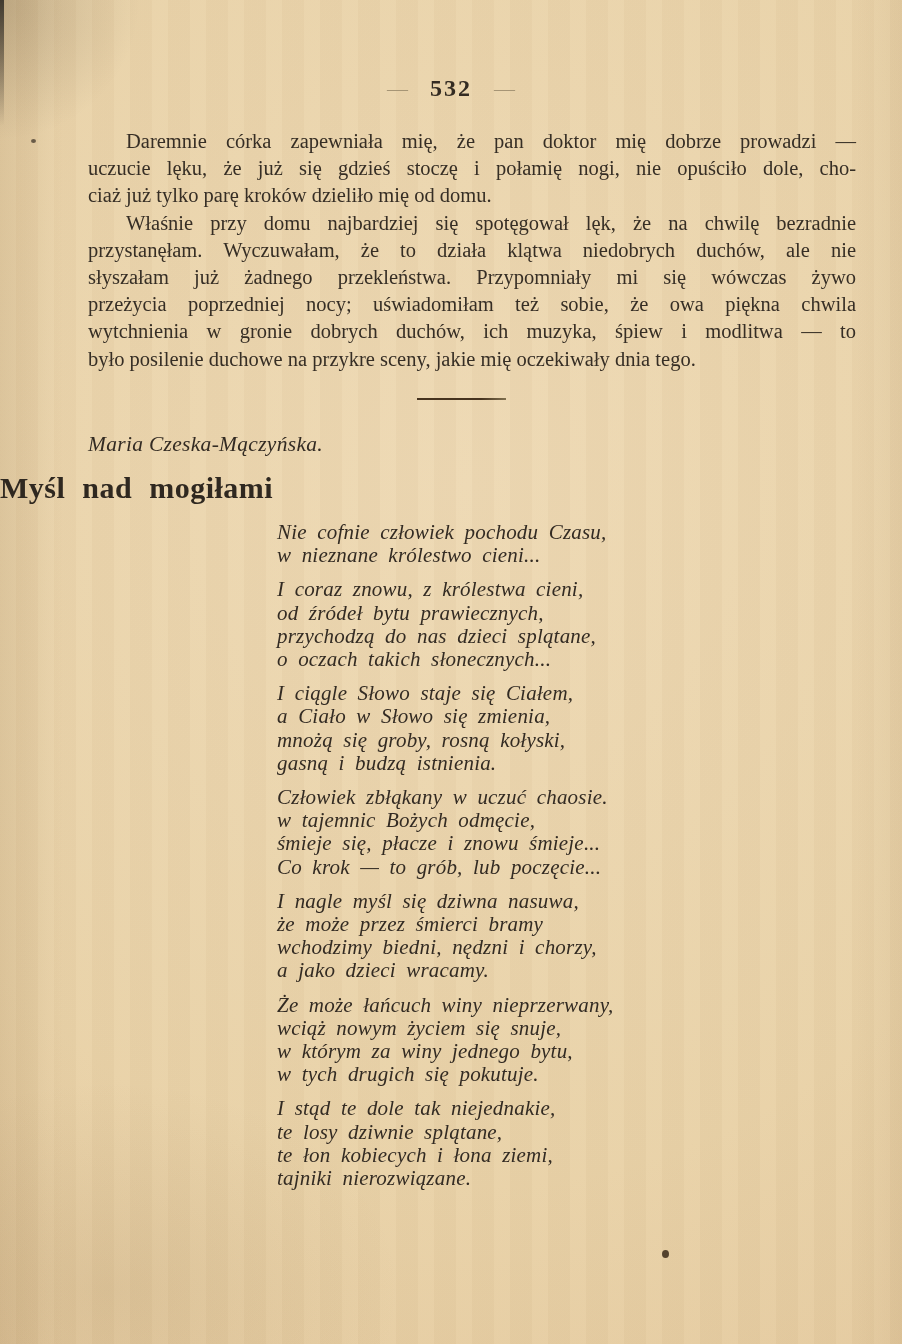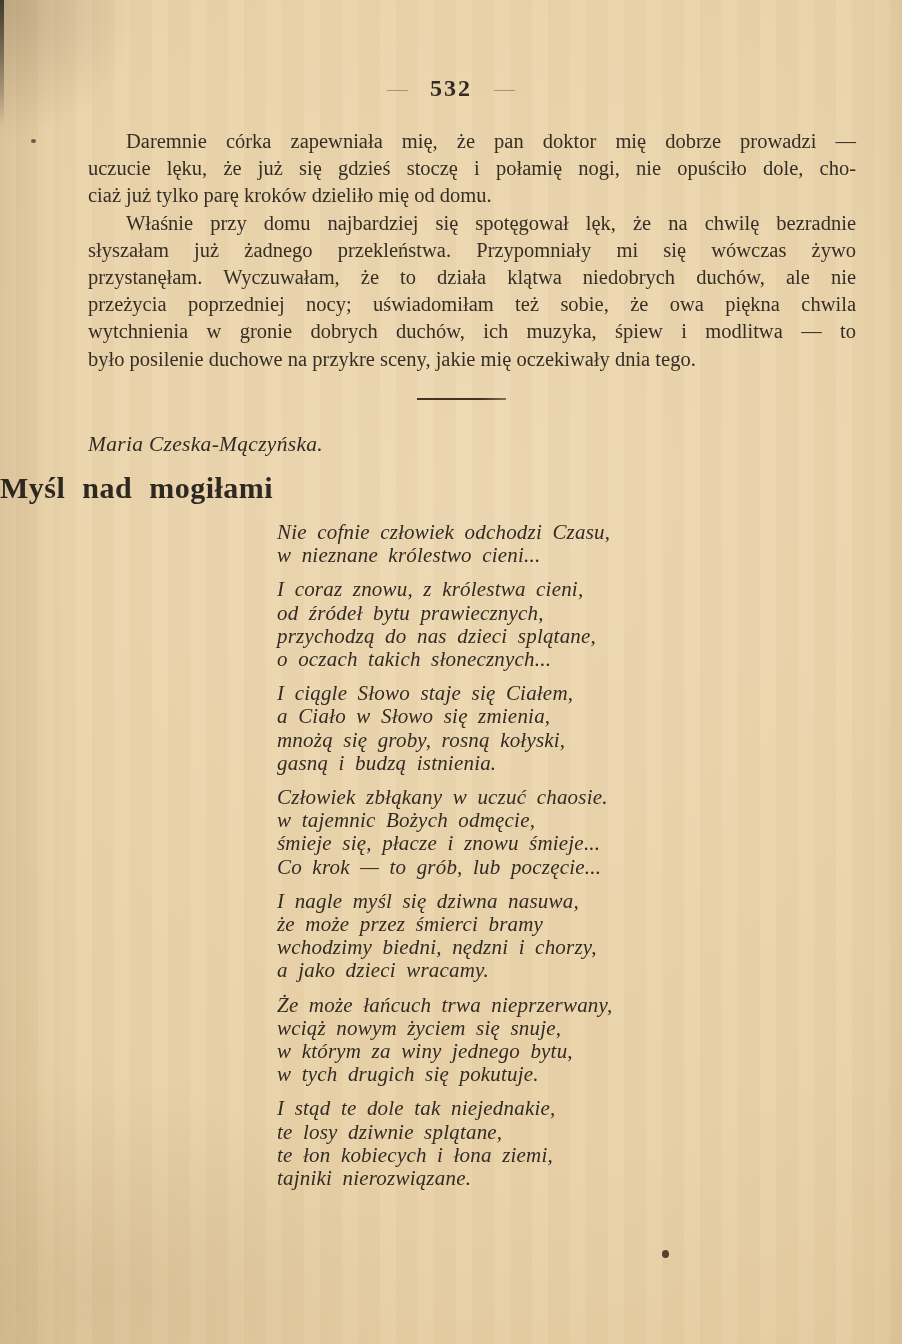--- a/index.html
+++ b/index.html
@@ -75,36 +75,36 @@
     <span class="dash">—</span>
     <span class="num">532</span>
     <span class="dash">—</span>
   </div>
 
   <div class="prose">
     <div class="pline indent">Daremnie córka zapewniała mię, że pan doktor mię dobrze prowadzi —</div>
     <div class="pline">uczucie lęku, że już się gdzieś stoczę i połamię nogi, nie opuściło dole, cho-</div>
     <div class="pline last">ciaż już tylko parę kroków dzieliło mię od domu.</div>
     <div class="pline indent">Właśnie przy domu najbardziej się spotęgował lęk, że na chwilę bezradnie</div>
+    <div class="pline">przystanęłam. Wyczuwałam, że to działa klątwa niedobrych duchów, ale nie</div>
     <div class="pline">słyszałam już żadnego przekleństwa. Przypomniały mi się wówczas żywo</div>
-    <div class="pline">przystanęłam. Wyczuwałam, że to działa klątwa niedobrych duchów, ale nie</div>
     <div class="pline">przeżycia poprzedniej nocy; uświadomiłam też sobie, że owa piękna chwila</div>
     <div class="pline">wytchnienia w gronie dobrych duchów, ich muzyka, śpiew i modlitwa — to</div>
     <div class="pline last">było posilenie duchowe na przykre sceny, jakie mię oczekiwały dnia tego.</div>
   </div>
 
   <div class="rule"></div>
 
   <div class="author">Maria Czeska-Mączyńska.</div>
 
   <h1 class="title">Myśl nad mogiłami</h1>
 
   <div class="poem">
     <div class="stanza">
-      <div class="vline">Nie cofnie człowiek odchodzi Czasu,</div>
+      <div class="vline">Nie cofnie człowiek pochodu Czasu,</div>
       <div class="vline">w nieznane królestwo cieni...</div>
     </div>
     <div class="stanza">
       <div class="vline">I coraz znowu, z królestwa cieni,</div>
       <div class="vline">od źródeł bytu prawiecznych,</div>
       <div class="vline">przychodzą do nas dzieci splątane,</div>
       <div class="vline">o oczach takich słonecznych...</div>
     </div>
     <div class="stanza">
       <div class="vline">I ciągle Słowo staje się Ciałem,</div>
@@ -118,21 +118,21 @@
       <div class="vline">śmieje się, płacze i znowu śmieje...</div>
       <div class="vline">Co krok — to grób, lub poczęcie...</div>
     </div>
     <div class="stanza">
       <div class="vline">I nagle myśl się dziwna nasuwa,</div>
       <div class="vline">że może przez śmierci bramy</div>
       <div class="vline">wchodzimy biedni, nędzni i chorzy,</div>
       <div class="vline">a jako dzieci wracamy.</div>
     </div>
     <div class="stanza">
-      <div class="vline">Że może łańcuch trwa nieprzerwany,</div>
+      <div class="vline">Że może łańcuch winy nieprzerwany,</div>
       <div class="vline">wciąż nowym życiem się snuje,</div>
       <div class="vline">w którym za winy jednego bytu,</div>
       <div class="vline">w tych drugich się pokutuje.</div>
     </div>
     <div class="stanza">
       <div class="vline">I stąd te dole tak niejednakie,</div>
       <div class="vline">te losy dziwnie splątane,</div>
       <div class="vline">te łon kobiecych i łona ziemi,</div>
       <div class="vline">tajniki nierozwiązane.</div>
     </div>

